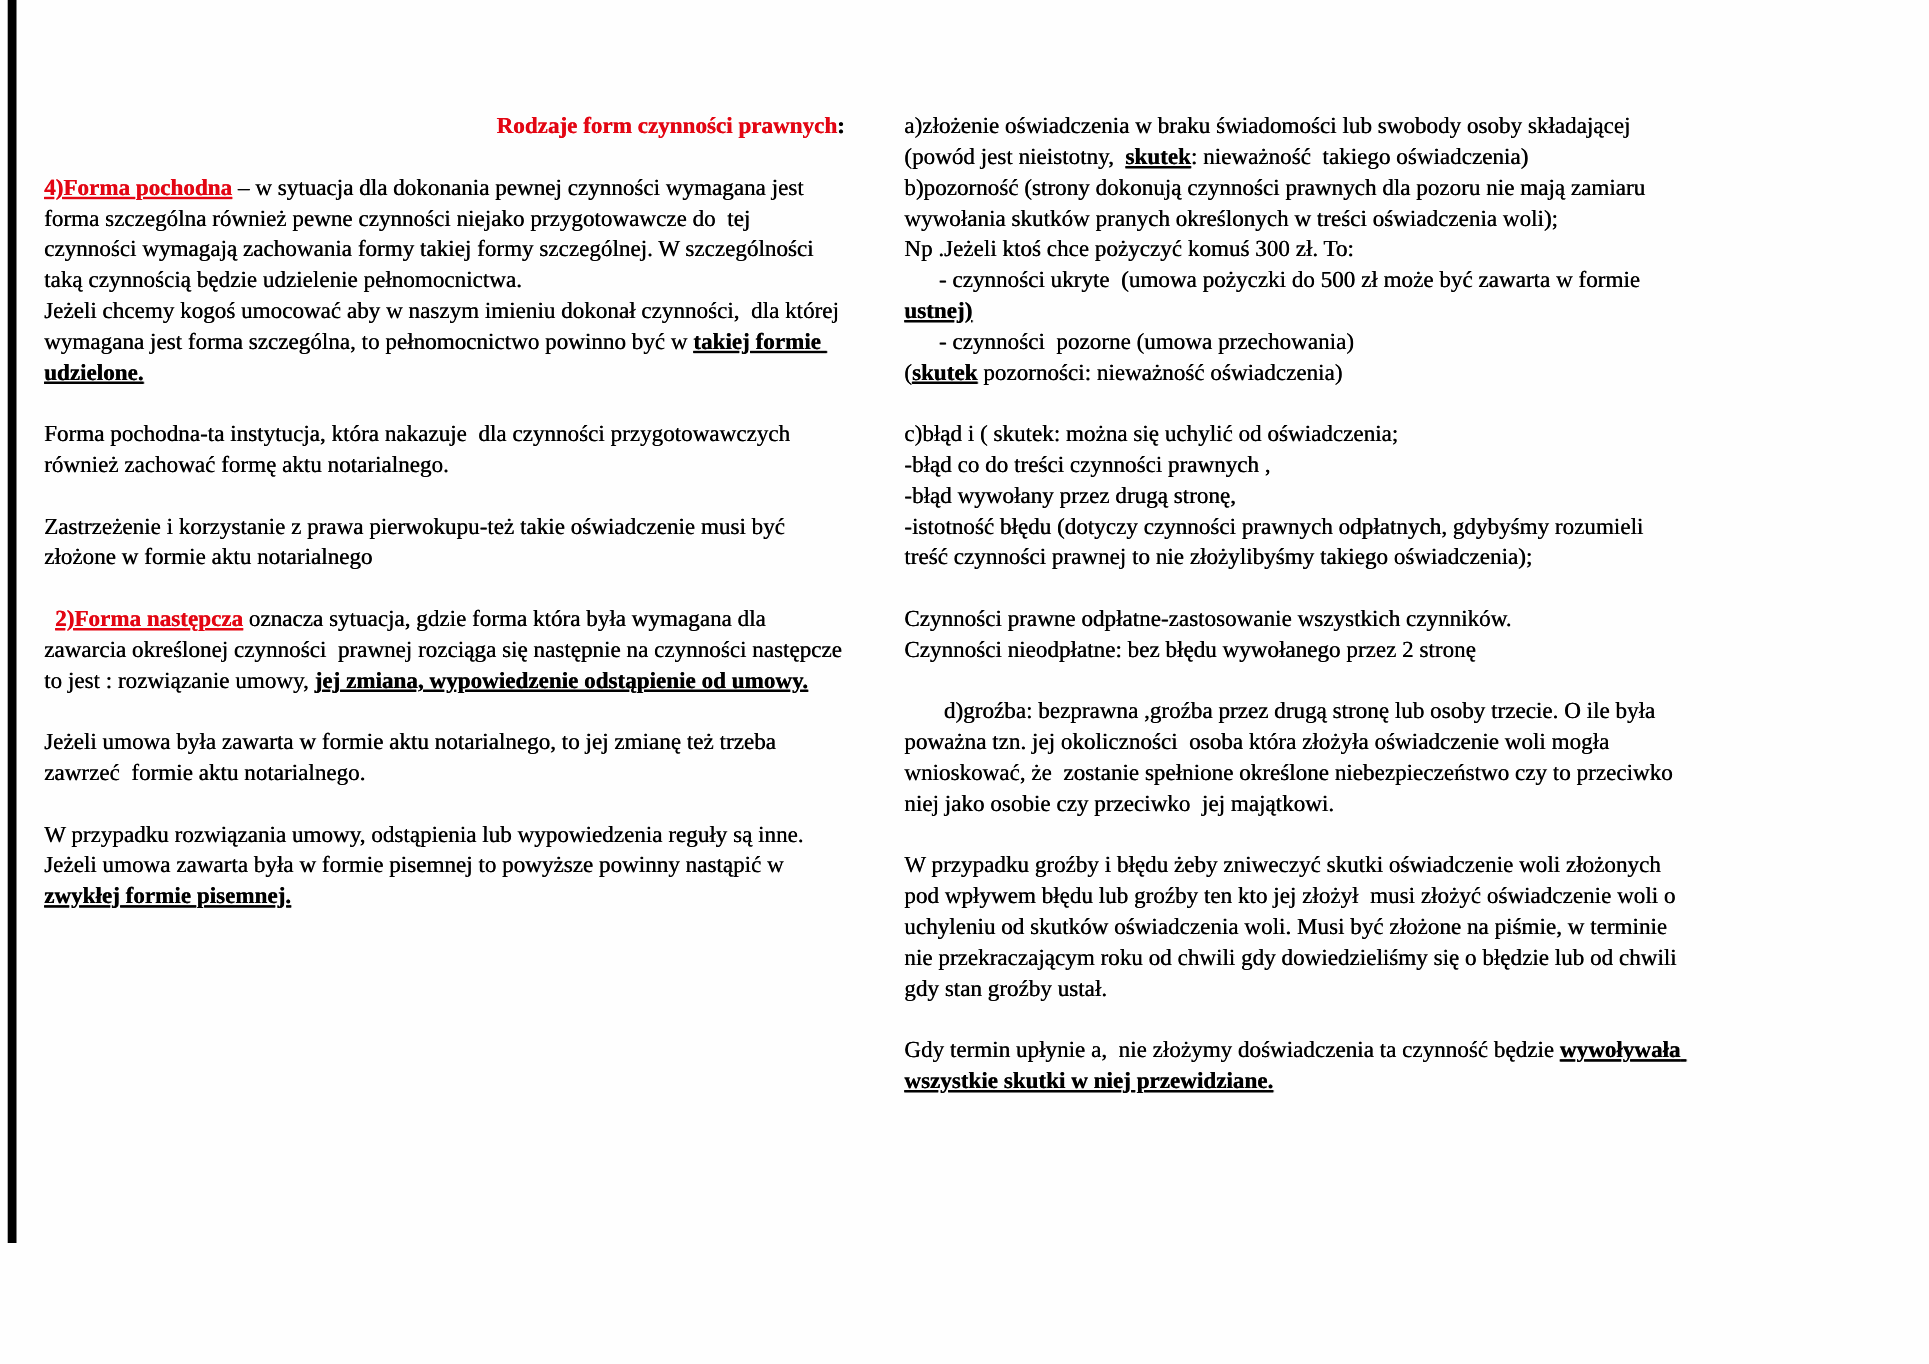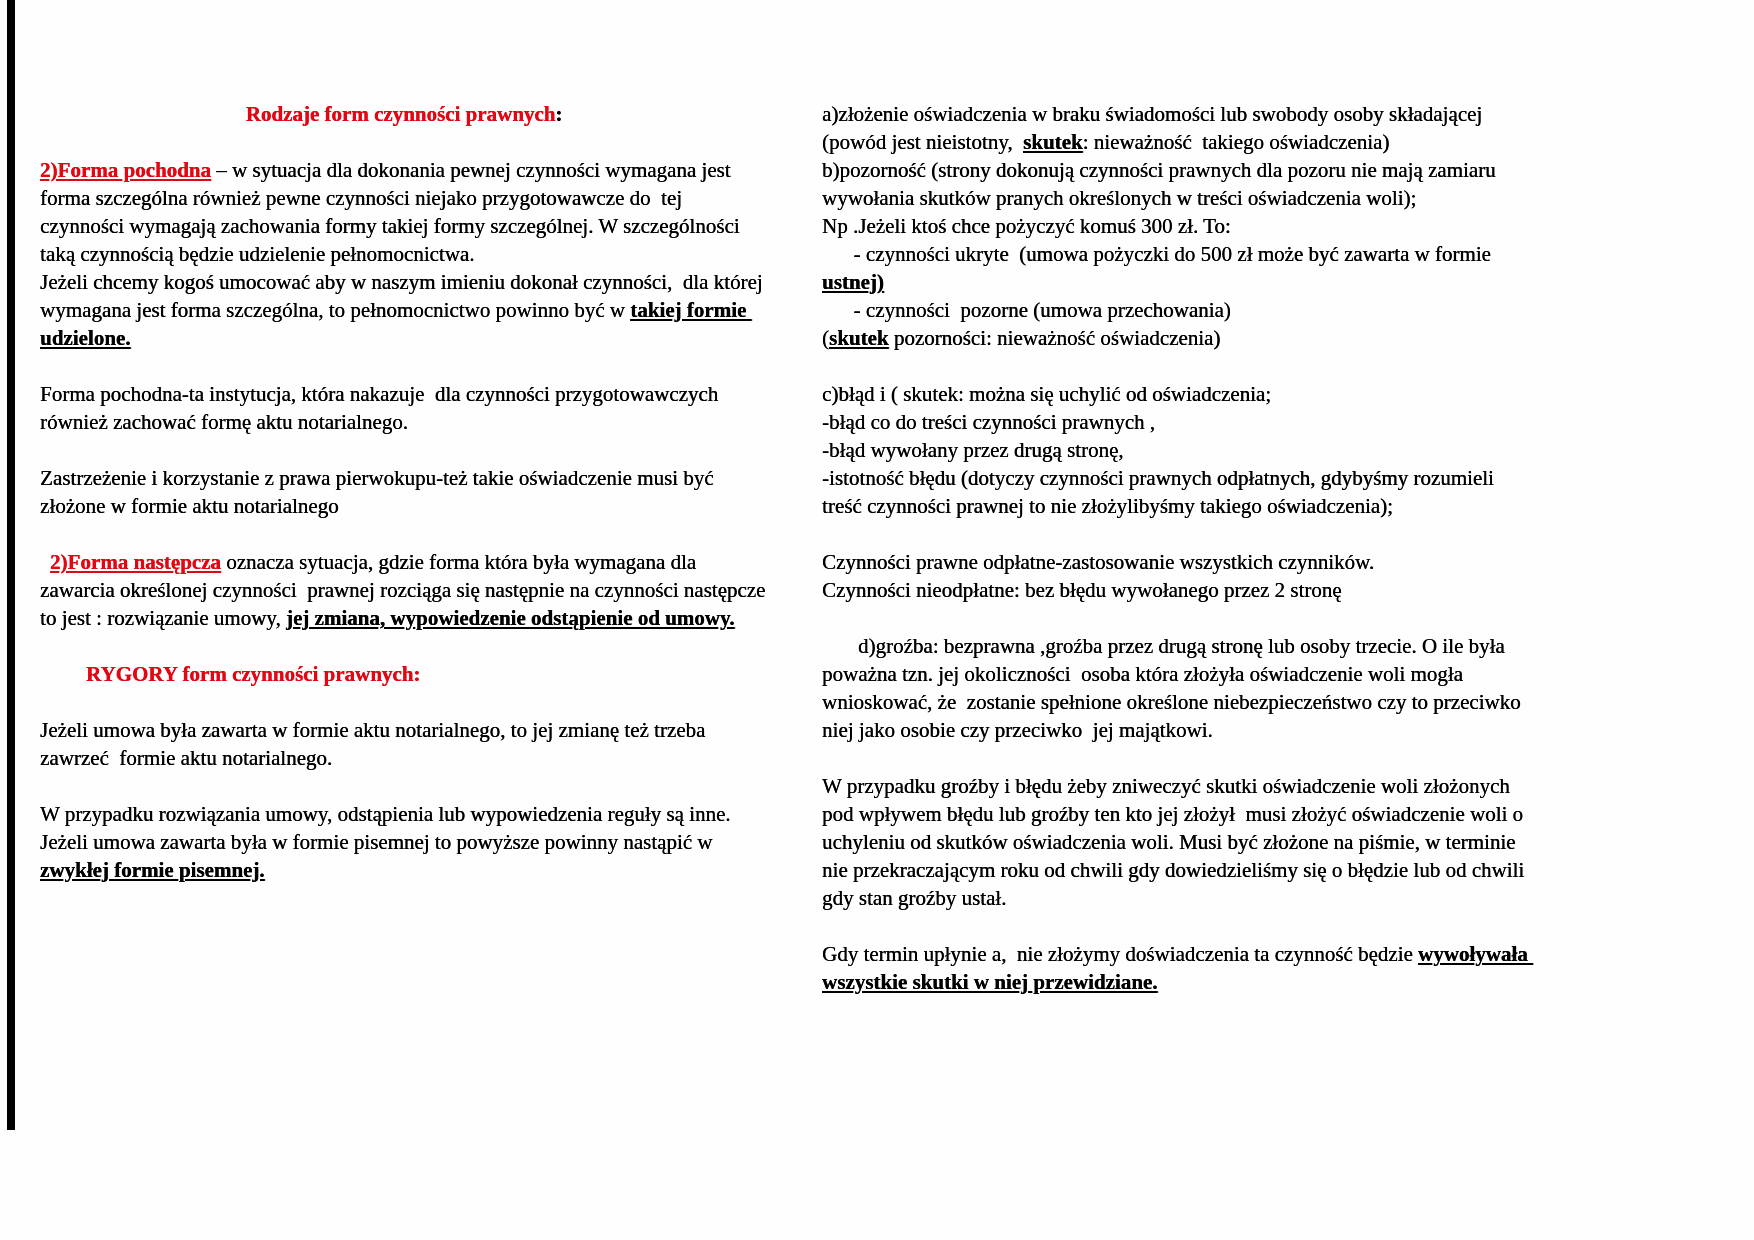--- a/index.html
+++ b/index.html
@@ -30,45 +30,44 @@
     line-height: 28px;
     text-align: left;
   }
   .col-left  { width: 728px; }
   .col-right { width: 716px; }
   .block {
     margin: 0 0 28px 0;
     white-space: pre-wrap;
     text-shadow: 0.35px 0 0 currentColor; 
   }
-  .heading-center { text-align: center; }
+  .heading-center { text-align: right; }
   .indent-first-sm { text-indent: 10px; }
   .indent-first-lg { text-indent: 36px; }
   .pad-left-lg { padding-left: 46px; }
   .run.normal { }
   .run.bold { font-weight: bold; text-decoration: underline; }
   .run.black-bold { font-weight: bold; }
   .run.underline { }
   .run.red-bold { color: var(--red); font-weight: bold; }
   .run.red-bold-underline { color: var(--red); font-weight: bold; text-decoration: underline; }
 </style>
 </head>
 <body>
 
 <div class="page">
   <div class="left-bar"></div>
   <div class="content">
     <div class="column col-left">
         <p class="block heading-center"><span class="run red-bold">Rodzaje form czynności prawnych</span><span class="run black-bold">:</span></p>
-        <p class="block"><span class="run red-bold-underline">2)Forma pochodna</span><span class="run normal"> – w sytuacja dla dokonania pewnej czynności wymagana jest forma szczególna również pewne czynności niejako przygotowawcze do  tej czynności wymagają zachowania formy takiej formy szczególnej. W szczególności taką czynnością będzie udzielenie pełnomocnictwa.
+        <p class="block"><span class="run red-bold-underline">4)Forma pochodna</span><span class="run normal"> – w sytuacja dla dokonania pewnej czynności wymagana jest forma szczególna również pewne czynności niejako przygotowawcze do  tej czynności wymagają zachowania formy takiej formy szczególnej. W szczególności taką czynnością będzie udzielenie pełnomocnictwa.
 Jeżeli chcemy kogoś umocować aby w naszym imieniu dokonał czynności,  dla której wymagana jest forma szczególna, to pełnomocnictwo powinno być w </span><span class="run bold">takiej formie udzielone.</span></p>
         <p class="block"><span class="run normal">Forma pochodna-ta instytucja, która nakazuje  dla czynności przygotowawczych również zachować formę aktu notarialnego.</span></p>
         <p class="block"><span class="run normal">Zastrzeżenie i korzystanie z prawa pierwokupu-też takie oświadczenie musi być złożone w formie aktu notarialnego</span></p>
         <p class="block indent-first-sm"><span class="run red-bold-underline">2)Forma następcza</span><span class="run normal"> oznacza sytuacja, gdzie forma która była wymagana dla zawarcia określonej czynności  prawnej rozciąga się następnie na czynności następcze to jest : rozwiązanie umowy, </span><span class="run bold">jej zmiana, wypowiedzenie odstąpienie od umowy.</span></p>
-        <p class="block pad-left-lg"><span class="run red-bold">RYGORY form czynności prawnych:</span></p>
         <p class="block"><span class="run normal">Jeżeli umowa była zawarta w formie aktu notarialnego, to jej zmianę też trzeba zawrzeć  formie aktu notarialnego.</span></p>
         <p class="block"><span class="run normal">W przypadku rozwiązania umowy, odstąpienia lub wypowiedzenia reguły są inne.
 Jeżeli umowa zawarta była w formie pisemnej to powyższe powinny nastąpić w </span><span class="run bold">zwykłej formie pisemnej.</span></p>
       </div>
     <div class="column col-right">
         <p class="block"><span class="run underline">a)złożenie oświadczenia w braku świadomości lub swobody osoby składającej</span><span class="run normal">
 (powód jest nieistotny,  </span><span class="run bold">skutek</span><span class="run normal">: nieważność  takiego oświadczenia)
 </span><span class="run underline">b)pozorność</span><span class="run normal"> (strony dokonują czynności prawnych dla pozoru nie mają zamiaru wywołania skutków pranych określonych w treści oświadczenia woli);
 Np .Jeżeli ktoś chce pożyczyć komuś 300 zł. To:
       - czynności ukryte  (umowa pożyczki do 500 zł może być zawarta w formie </span><span class="run bold">ustnej)</span><span class="run normal">

